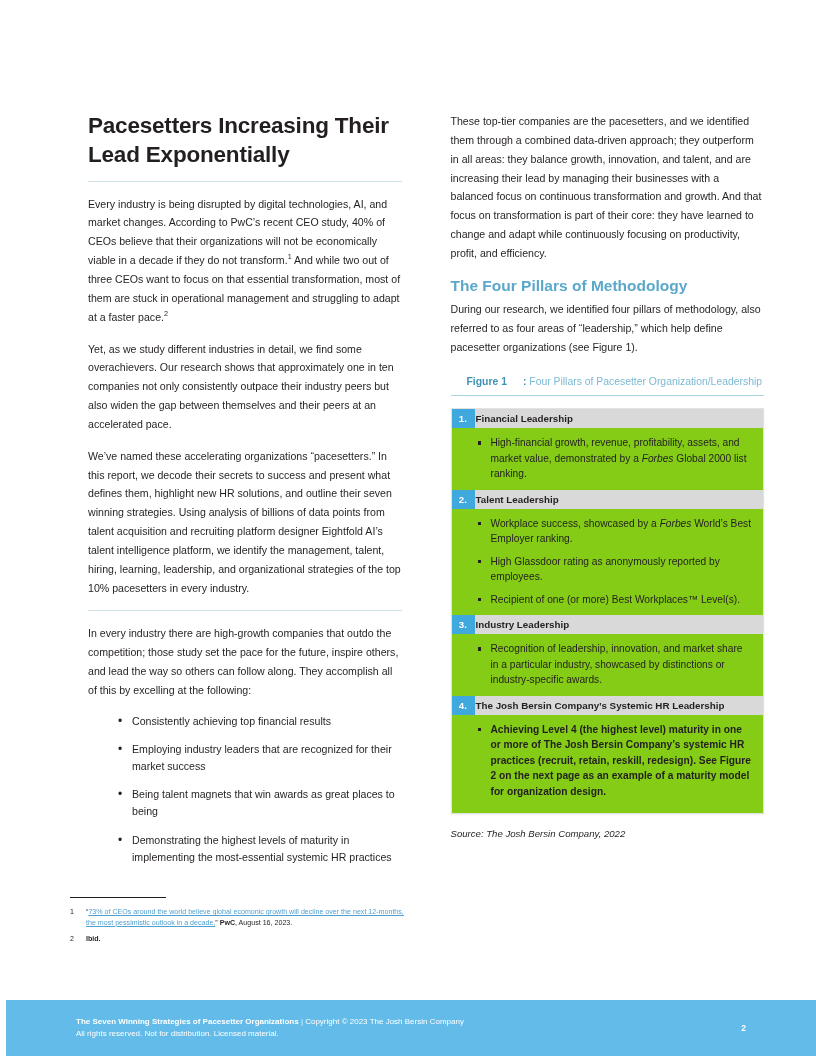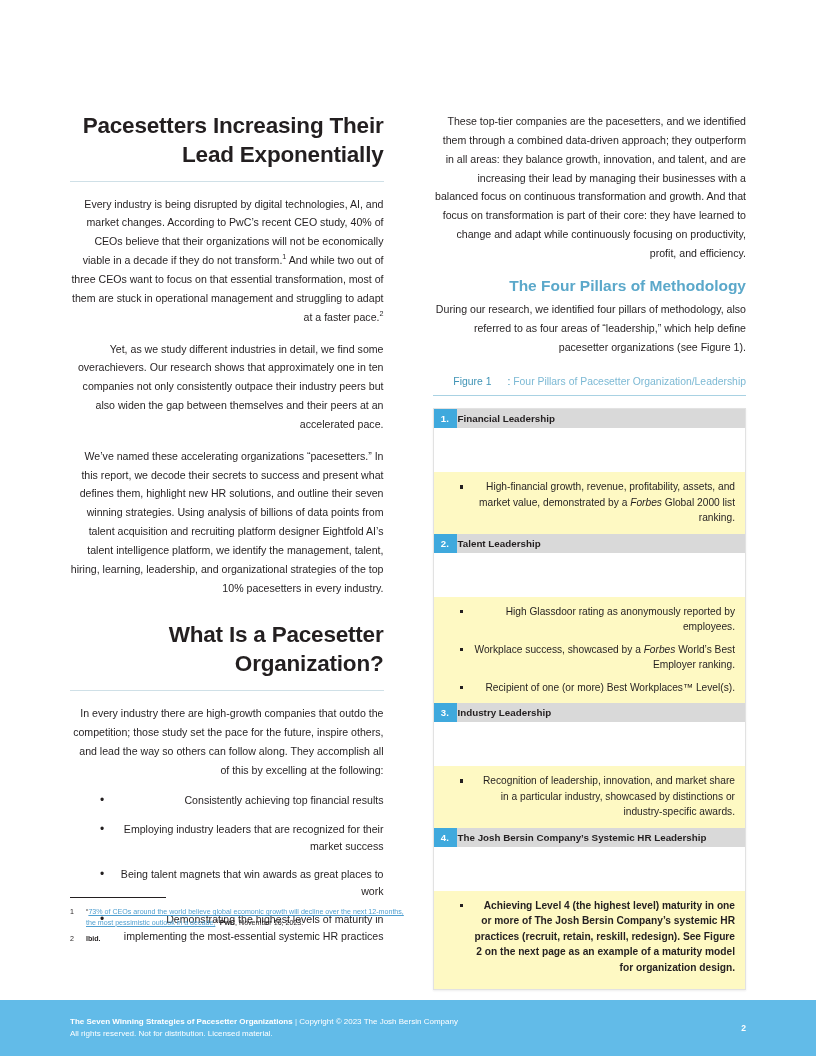--- a/index.html
+++ b/index.html
@@ -17,26 +17,25 @@
   }
 
   .page {
     position: absolute;
     inset: 0;
     background: #ffffff;
   }
 
   .content {
     position: absolute;
-    left: 70px;
+    left: 88px;
     top: 112px;
     width: 676px;
     display: flex;
     gap: 49px;
-    text-align: right;
   }
 
   .col {
     width: 322px;
   }
 
   
   h1.doc-h1 {
     font-size: 22.5px;
     line-height: 1.28;
@@ -92,21 +91,21 @@
 
   
   .fig-caption {
     font-size: 10.4px;
     color: #7cb9d4;
     margin: 18px 0 0 0;
     line-height: 1.4;
   }
   .fig-caption b {
     color: #3f93b5;
-    font-weight: normal;
+    font-weight: bold;
     padding-left: 16px;
   }
   .fig-rule {
     border: 0;
     border-top: 1.6px solid #a9d2e3;
     margin: 6px 0 12px 0;
   }
 
   .fig-box {
     border: 1px solid #e2e2e2;
@@ -134,22 +133,21 @@
   .fig-title {
     font-size: 9.8px;
     font-weight: bold;
     color: #231f20;
     display: flex;
     align-items: center;
     padding-left: 1px;
   }
   .fig-body {
     padding: 7px 10px 8px 10px;
-    background: #fef9c3;
-    margin-top: 44px;
+    background: #84cc16;
   }
   ul.sq {
     margin: 0;
     padding: 0 0 0 16px;
     list-style: none;
   }
   ul.sq li {
     font-size: 10.2px;
     line-height: 1.52;
     position: relative;
@@ -203,21 +201,21 @@
   }
   .fn-text a.fn-link {
     color: #4f9fd0;
     text-decoration: underline;
   }
   .fn-text b { font-weight: bold; }
 
   
   .footer {
     position: absolute;
-    left: 0;
+    left: 6px;
     right: 0;
     bottom: 0;
     height: 56px;
     background: #62bbe8;
     display: flex;
     align-items: center;
   }
   .footer-inner {
     width: 100%;
     padding: 0 70px;
@@ -249,29 +247,28 @@
 
       <h1 class="doc-h1">Pacesetters Increasing Their Lead Exponentially</h1>
       <hr class="h1-rule">
 
       <p class="body"><span>Every industry is being disrupted by digital technologies, AI, and market changes. According to PwC’s recent CEO study, 40% of CEOs believe that their organizations will not be economically viable in a decade if they do not transform.</span><sup>1</sup><span> And while two out of three CEOs want to focus on that essential transformation, most of them are stuck in operational management and struggling to adapt at a faster pace.</span><sup>2</sup></p>
 
       <p class="body">Yet, as we study different industries in detail, we find some overachievers. Our research shows that approximately one in ten companies not only consistently outpace their industry peers but also widen the gap between themselves and their peers at an accelerated pace.</p>
 
       <p class="body">We’ve named these accelerating organizations “pacesetters.” In this report, we decode their secrets to success and present what defines them, highlight new HR solutions, and outline their seven winning strategies. Using analysis of billions of data points from talent acquisition and recruiting platform designer Eightfold AI’s talent intelligence platform, we identify the management, talent, hiring, learning, leadership, and organizational strategies of the top 10% pacesetters in every industry.</p>
 
-      <h1 class="doc-h1" style="margin-top:24px;">What Is a Pacesetter Organization?</h1>
       <hr class="h1-rule">
 
       <p class="body">In every industry there are high-growth companies that outdo the competition; those study set the pace for the future, inspire others, and lead the way so others can follow along. They accomplish all of this by excelling at the following:</p>
 
       <ul class="disc">
         <li>Consistently achieving top financial results</li>
         <li>Employing industry leaders that are recognized for their market success</li>
-        <li>Being talent magnets that win awards as great places to work</li>
+        <li>Being talent magnets that win awards as great places to being</li>
         <li>Demonstrating the highest levels of maturity in implementing the most-essential systemic HR practices</li>
       </ul>
 
     </div>
 
     <div class="col">
 
       <p class="body">These top-tier companies are the pacesetters, and we identified them through a combined data-driven approach; they outperform in all areas: they balance growth, innovation, and talent, and are increasing their lead by managing their businesses with a balanced focus on continuous transformation and growth. And that focus on transformation is part of their core: they have learned to change and adapt while continuously focusing on productivity, profit, and efficiency.</p>
 
       <h2 class="sec-h2">The Four Pillars of Methodology</h2>
@@ -295,22 +292,22 @@
           </div>
         </div>
 
         <div class="fig-row">
           <div class="fig-row-head">
             <div class="fig-num">2.</div>
             <div class="fig-title">Talent Leadership</div>
           </div>
           <div class="fig-body">
             <ul class="sq">
+              <li><span>Workplace success, showcased by a </span><i>Forbes</i><span> World’s Best Employer ranking.</span></li>
               <li><span>High Glassdoor rating as anonymously reported by employees.</span></li>
-              <li><span>Workplace success, showcased by a </span><i>Forbes</i><span> World’s Best Employer ranking.</span></li>
               <li><span>Recipient of one (or more) Best Workplaces™ Level(s).</span></li>
             </ul>
           </div>
         </div>
 
         <div class="fig-row">
           <div class="fig-row-head">
             <div class="fig-num">3.</div>
             <div class="fig-title">Industry Leadership</div>
           </div>
@@ -339,21 +336,21 @@
 
     </div>
 
   </div>
 
   <div class="footnotes">
     <hr class="fn-rule">
 
     <div class="fn-item">
       <div class="fn-marker">1</div>
-      <div class="fn-text"><span>“</span><a class="fn-link" href="#">73% of CEOs around the world believe global ecomonic growth will decline over the next 12-months, the most pessimistic outlook in a decade,</a><span>” </span><b>PwC</b><span>, November 16, 2023.</span></div>
+      <div class="fn-text"><span>“</span><a class="fn-link" href="#">73% of CEOs around the world believe global ecomonic growth will decline over the next 12-months, the most pessimistic outlook in a decade,</a><span>” </span><b>PwC</b><span>, August 16, 2023.</span></div>
     </div>
 
     <div class="fn-item">
       <div class="fn-marker">2</div>
       <div class="fn-text"><b>Ibid.</b></div>
     </div>
   </div>
 
   <div class="footer">
     <div class="footer-inner">

